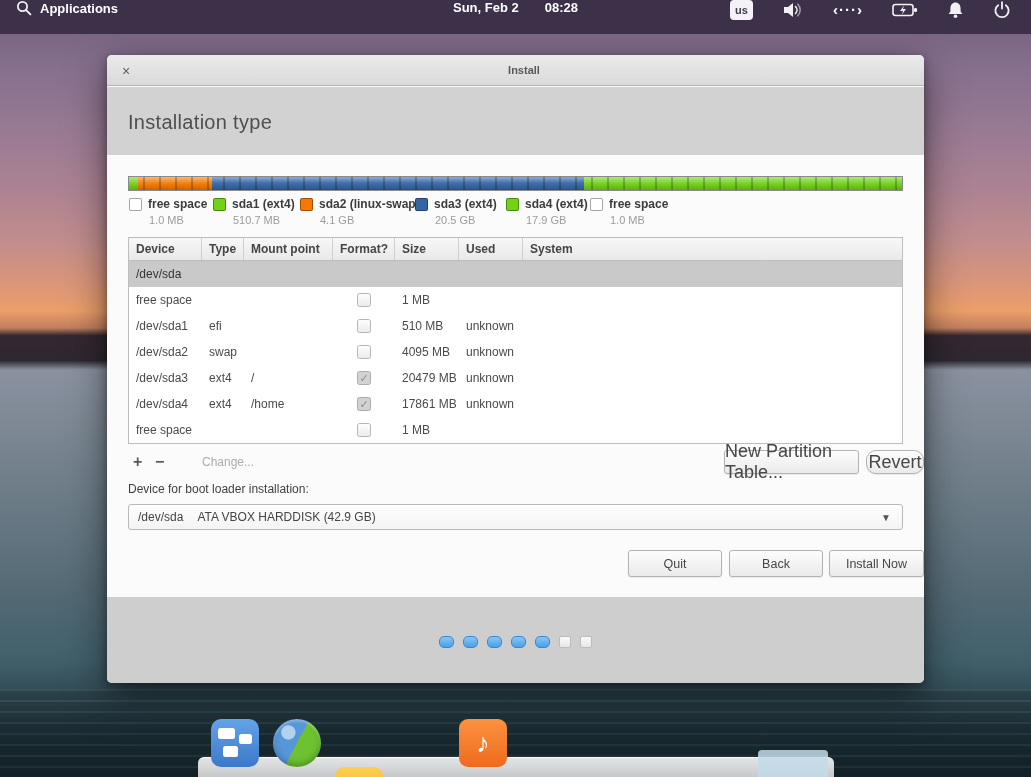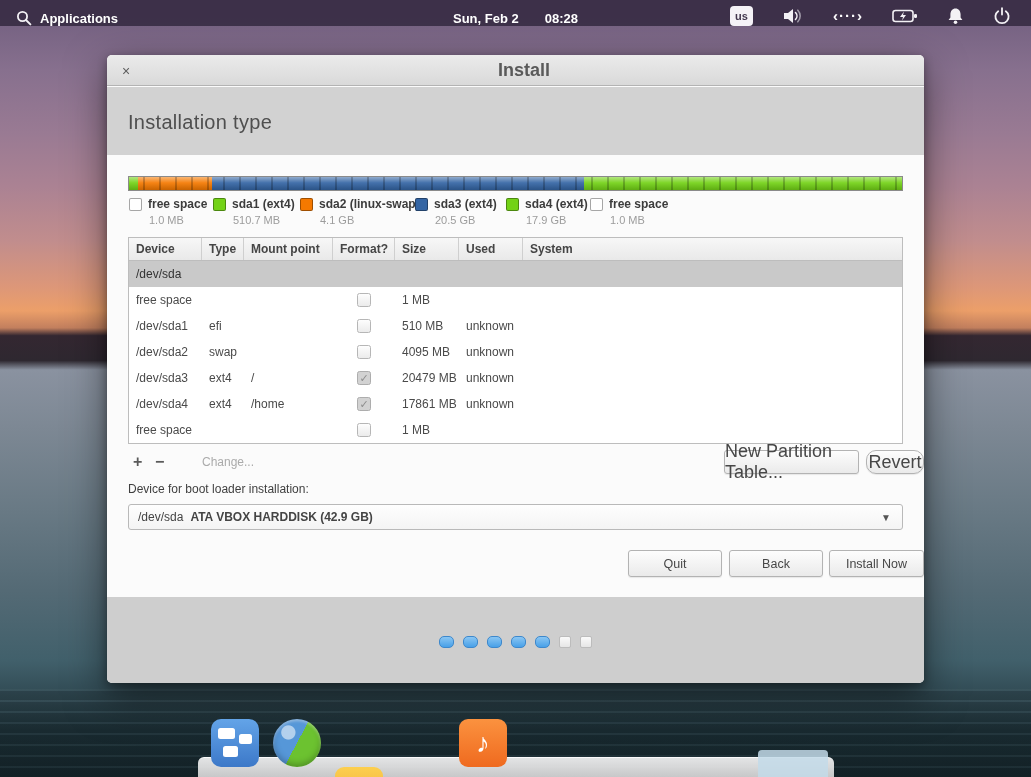--- a/index.html
+++ b/index.html
@@ -11,41 +11,41 @@
       #6e5c7d 0%, #87708e 9%, #997a93 17%, #ab8293 24%, #c18d8d 31%,
       #dd9778 37%, #ec9f69 40%, #c27f5e 42.2%, #342731 43.2%, #2e2830 46.4%,
       #8a92a0 47.6%, #7d8894 55%, #687984 66%, #546a75 76%, #41606b 85%,
       #2d454e 90.5%, #1d3138 94%, #15262c 100%);
   }
   .planks { position:absolute; left:0; bottom:0; width:100%; height:88px;
     background:repeating-linear-gradient(180deg, rgba(255,255,255,0.04) 0 2px, rgba(0,0,0,0.18) 2px 11px);
     opacity:.8; }
 
   
-  .panel { position:absolute; top:0; left:0; width:100%; height:26px;
-    background:rgba(56,45,68,0.92); display:flex; align-items:flex-end; color:#fff; z-index:50; }
+  .panel { position:absolute; top:0; left:0; width:100%; height:34px;
+    background:rgba(56,45,68,0.92); display:flex; align-items:flex-start; color:#fff; z-index:50; }
   .panel-left { display:flex; align-items:center; gap:8px; padding-left:16px; cursor:default; }
   .panel-left span { font-weight:bold; font-size:13px; }
   .panel-center { position:absolute; left:0; right:0; display:flex; justify-content:center; gap:26px; font-weight:bold; font-size:13px; pointer-events:none; }
   .panel-right { margin-left:auto; display:flex; align-items:center; gap:29px; padding-right:20px; z-index:2; }
   .kbd-badge { background:#f5f2f7; color:#43374e; font-weight:bold; font-size:11px;
     border-radius:4px; width:23px; height:20px; display:flex; align-items:center; justify-content:center; }
   .net-glyph { font-size:15px; font-weight:bold; letter-spacing:1px; color:#fdfcfd; line-height:20px; }
   .panel svg { display:block; }
 
   
   .window { position:absolute; left:107px; top:55px; width:817px; height:628px;
     border-radius:5px; box-shadow:0 14px 40px rgba(0,0,0,.5), 0 3px 10px rgba(0,0,0,.35);
     background:#fbfbfb; z-index:10; }
   .titlebar { position:absolute; top:0; left:0; right:0; height:31px;
     background:linear-gradient(180deg,#ebebeb,#d9d9d9); border-bottom:1px solid #b3b3b3;
     border-radius:5px 5px 0 0; display:flex; align-items:center; justify-content:center; }
   .titlebar .close { position:absolute; left:11px; top:0; height:31px; display:flex; align-items:center;
     font-size:14px; color:#5d5d5d; cursor:default; padding:0 4px; }
-  .titlebar .title { font-size:18px; font-weight:bold; color:#5a5a5a;margin-left:17px; }
+  .titlebar .title { font-size:11px; font-weight:bold; color:#5a5a5a;margin-left:17px; }
   .win-header { position:absolute; top:32px; left:0; right:0; height:68px; background:#d2d2d2; }
   .win-header h1 { font-size:20px; font-weight:normal; color:#4f4f4f; padding:24px 0 0 21px; letter-spacing:.3px; }
   .content { position:absolute; top:100px; left:0; right:0; height:442px; background:#fbfbfb; }
   .win-footer { position:absolute; bottom:0; left:0; right:0; height:86px; background:#cecece; border-radius:0 0 5px 5px; }
 
   
   .pbar { position:absolute; left:21px; top:21px; width:775px; height:15px;
     border:1px solid rgba(0,0,0,.45); display:flex; overflow:hidden; }
   .pbar .seg { height:100%; }
   .pbar .shine { position:absolute; inset:0; pointer-events:none;
@@ -83,21 +83,21 @@
     font-size:18px; color:#474747; cursor:default; box-shadow:0 1px 1px rgba(0,0,0,.08); }
   .toolbar { position:absolute; left:21px; top:295px; width:775px; height:24px; }
   .btn-npt { position:absolute; left:596px; top:0; width:135px; height:24px; }
   .btn-revert { position:absolute; left:738px; top:0; width:58px; height:24px;border-radius:10px; }
 
   .boot-label { position:absolute; left:21px; top:327px; font-size:12px; color:#3f3f3f; }
   .dropdown { position:absolute; left:21px; top:349px; width:775px; height:26px;
     border:1px solid #b9b9b9; border-radius:3px; background:linear-gradient(180deg,#fefefe,#f4f4f4);
     display:flex; align-items:center; font-size:12px; color:#444; }
   .dd-device { margin-left:9px; }
-  .dd-desc { margin-left:7px;font-weight:bold; }
+  .dd-desc { margin-left:14px; }
   .dd-arrow { margin-left:auto; margin-right:11px; font-size:10px; color:#555; }
 
   .actions { position:absolute; left:21px; top:395px; width:775px; height:27px; }
   .btn-quit    { position:absolute; left:500px; width:94px; height:27px; font-size:12.5px; }
   .btn-back    { position:absolute; left:601px; width:94px; height:27px; font-size:12.5px; }
   .btn-install { position:absolute; left:701px; width:95px; height:27px; font-size:12.5px; }
 
   
   .dots { display:flex; justify-content:center; align-items:center; gap:9px; padding-top:39px; }
   .dot { width:12px; height:12px; border-radius:2px; background:linear-gradient(180deg,#fafafa,#e6e6e6); border:1px solid #bcbcbc; }

